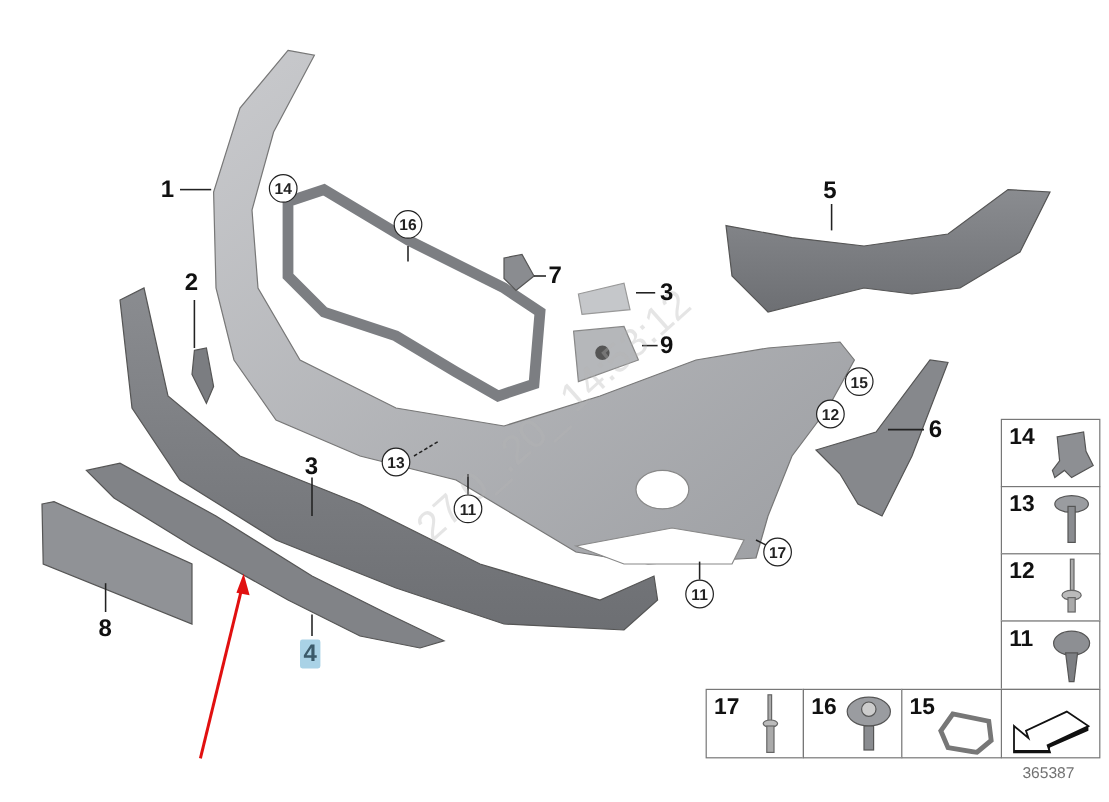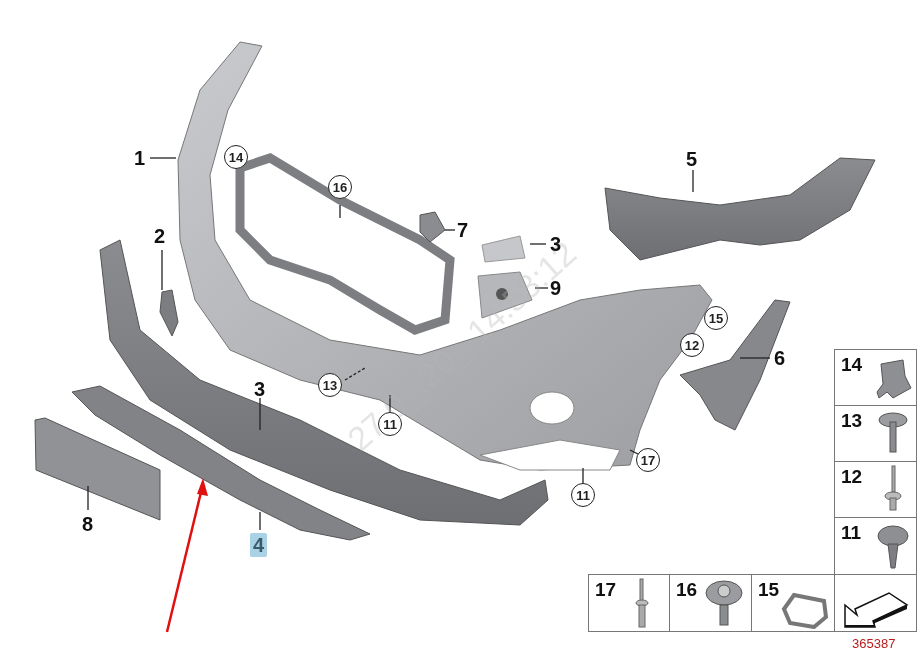--- a/index.html
+++ b/index.html
@@ -4,21 +4,21 @@
 <style>
   html,body{margin:0;padding:0;background:#fff;}
   body{width:924px;height:668px;position:relative;overflow:hidden;font-family:"Liberation Sans",sans-serif;}
   #stage{position:absolute;left:0;top:0;width:924px;height:668px;}
   svg{position:absolute;left:0;top:0;}
   .lbl{position:absolute;font-weight:bold;font-size:20px;color:#111;line-height:1;}
   .circ{position:absolute;width:24px;height:24px;border:1.6px solid #222;border-radius:50%;background:#fff;font-size:13px;font-weight:bold;color:#222;display:flex;align-items:center;justify-content:center;box-sizing:border-box;}
   .hl{background:#a9d2e6;color:#3b5a6a;padding:2px 3px;border-radius:2px;}
   .cell{position:absolute;border:1px solid #777;box-sizing:border-box;background:#fff;}
   .cell .num{position:absolute;left:6px;top:4px;font-size:19px;font-weight:bold;color:#111;}
-  .ref{position:absolute;font-size:13px;color:#b91c1c;}
+  .ref{position:absolute;font-size:13px;color:#737373;}
   .wm{position:absolute;left:340px;top:430px;font-size:34px;color:rgba(180,180,180,0.35);transform:rotate(-42deg);transform-origin:left top;white-space:nowrap;}
 </style>
 </head>
 <body>
 
 <div id="stage">
 <svg width="924" height="668" viewBox="0 0 924 668">
   <defs>
     <linearGradient id="g1" x1="0" y1="0" x2="1" y2="1">
       <stop offset="0" stop-color="#c9cacd"></stop>

